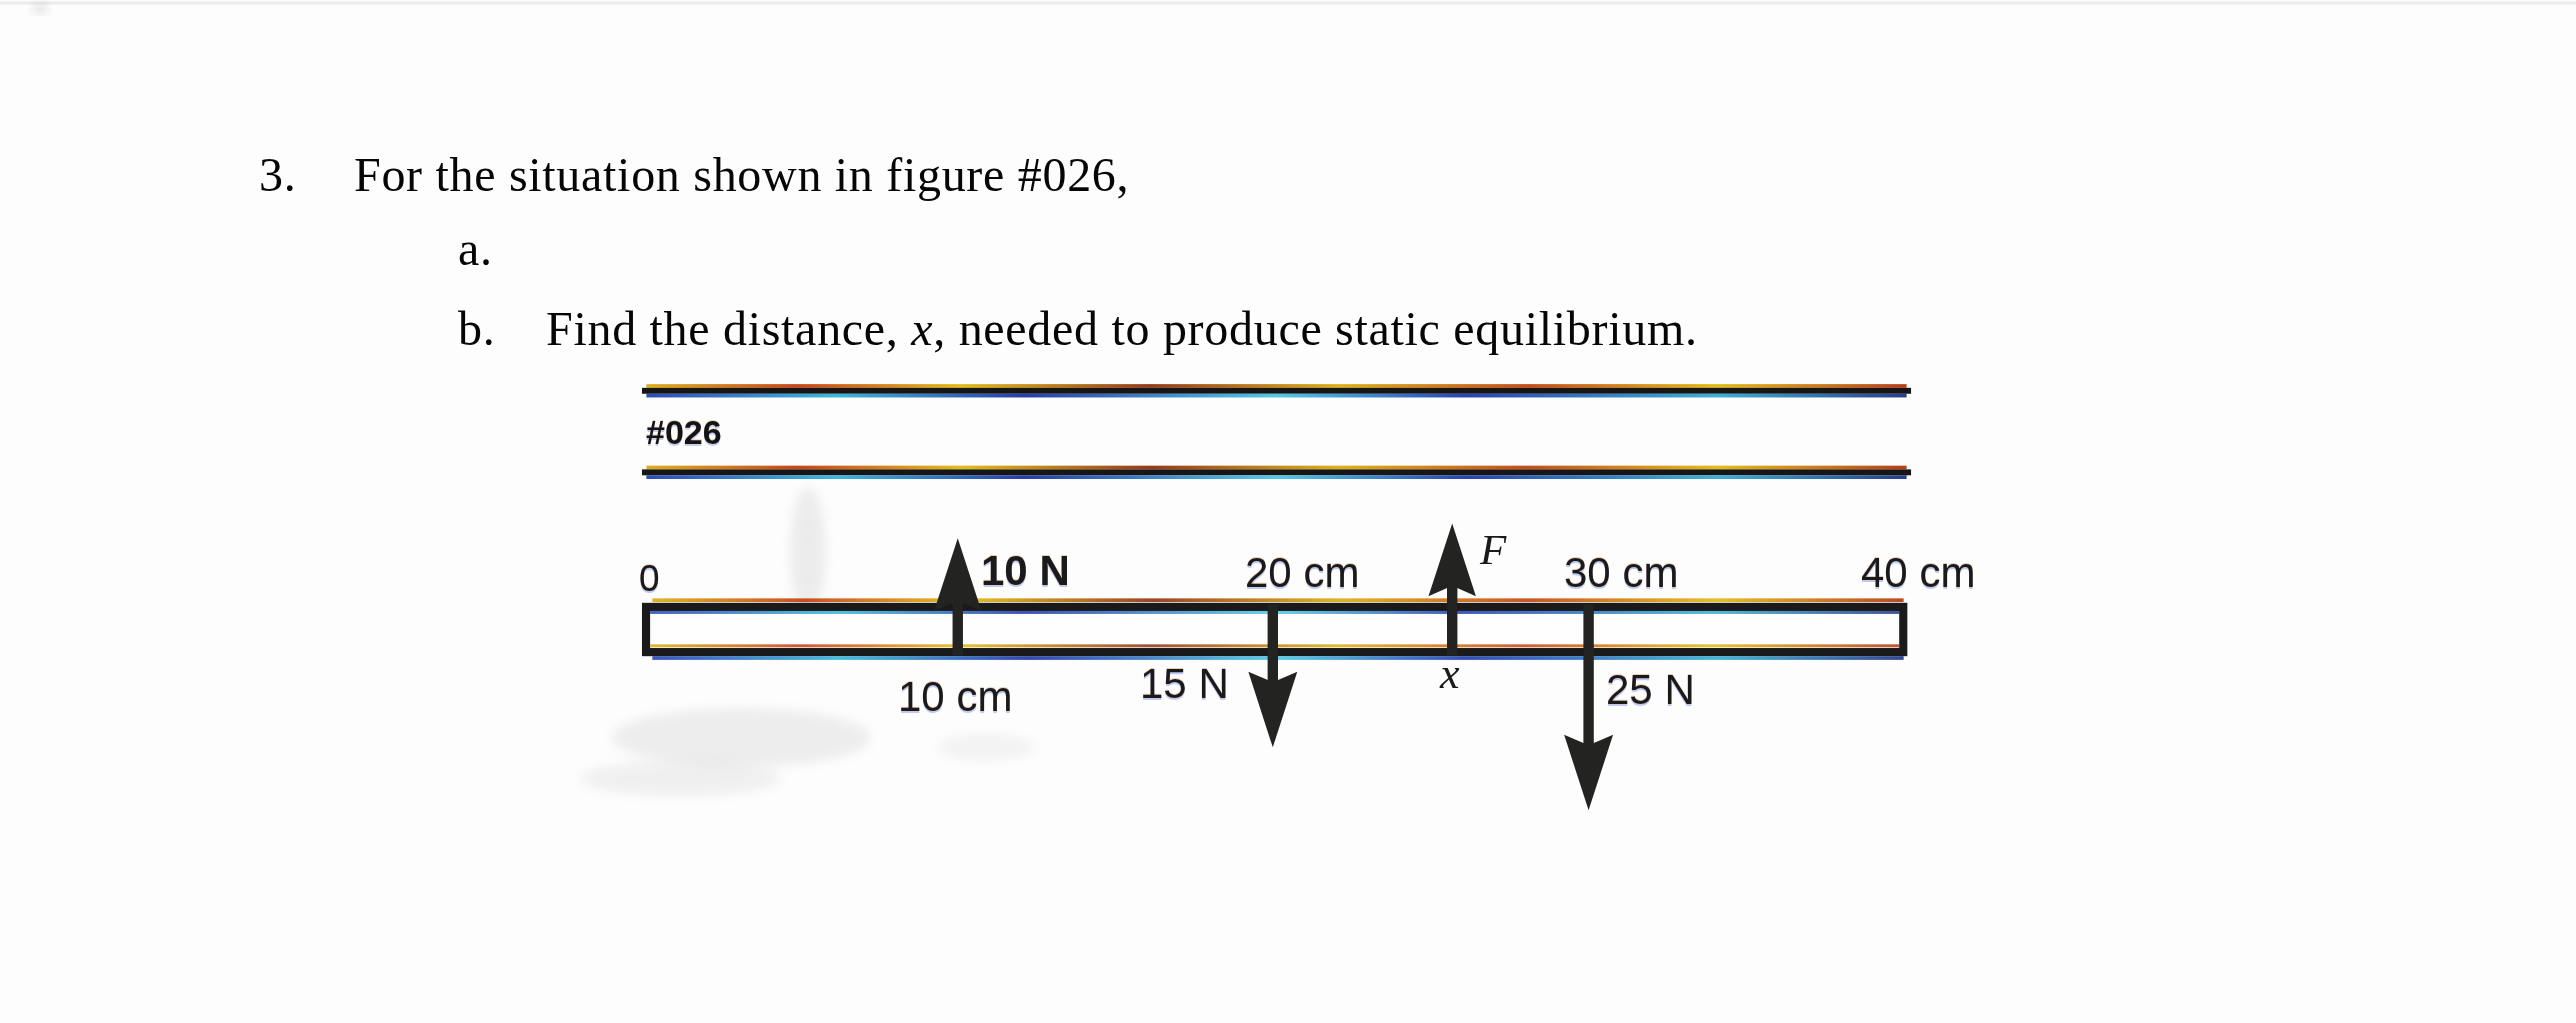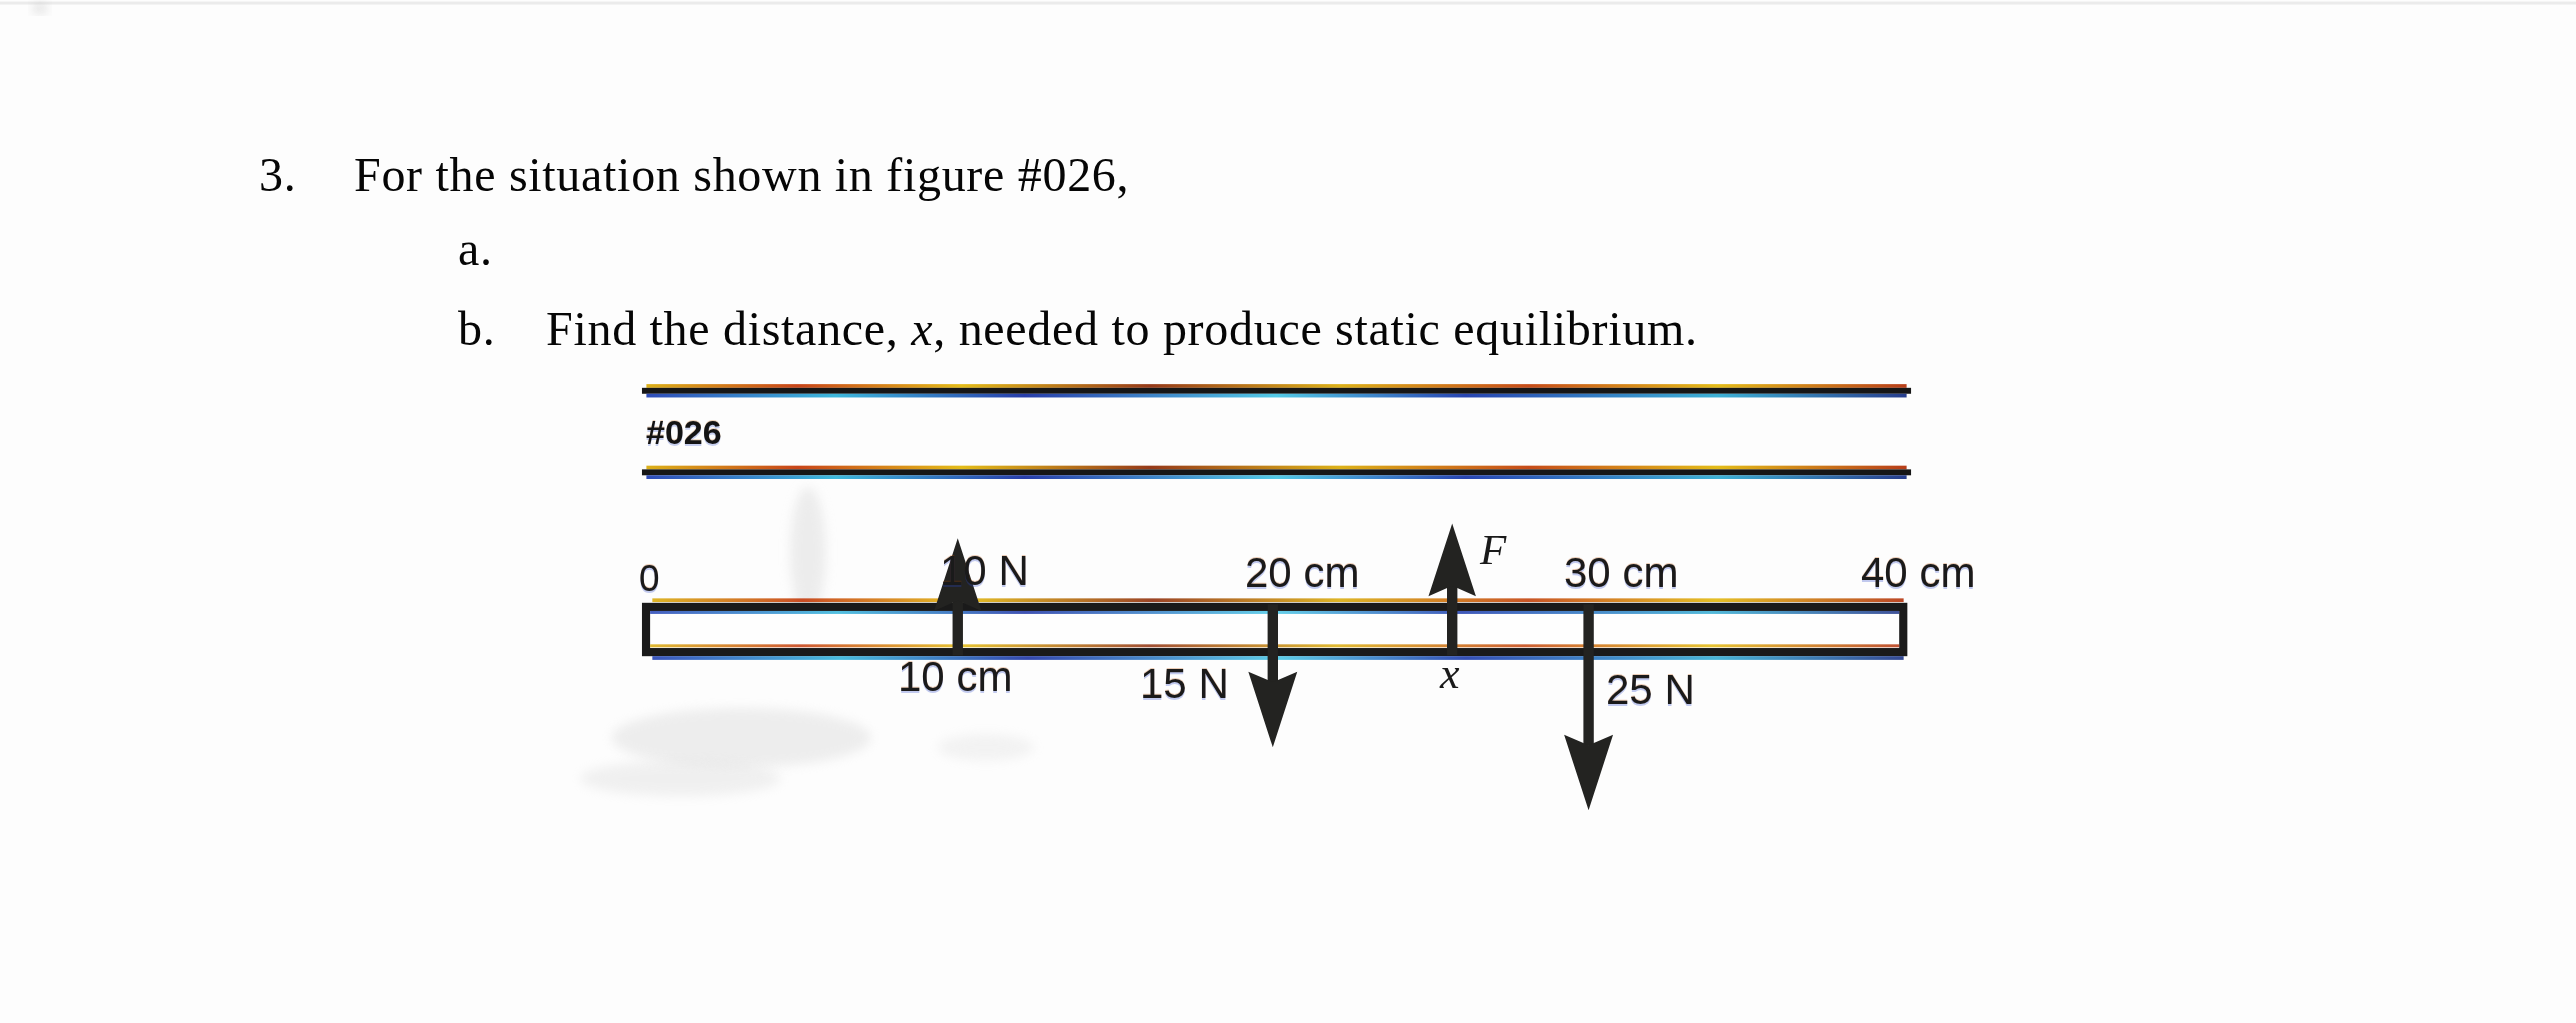--- a/index.html
+++ b/index.html
@@ -114,25 +114,25 @@
   <span class="txt serif prob" style="left:354px; top:151px;">For the situation shown in figure #026,</span>
 
   <span class="txt serif prob" style="left:458px; top:225px;">a.</span>
 
   <span class="txt serif prob" style="left:458px; top:305px;">b.</span>
   <span class="txt serif prob" style="left:546px; top:305px;"><span>Find the distance, </span><span class="ivar">x</span><span>, needed to produce static equilibrium.</span></span>
 
   <span class="txt sans figid" style="left:646px; top:415px;text-align:center;">#026</span>
 
   <span class="txt sans dlbl dlbl-sm" style="left:639px; top:560px;">0</span>
-  <span class="txt sans dlbl" style="left:898px; top:656px;">10 cm</span>
+  <span class="txt sans dlbl" style="left:898px; top:676px;">10 cm</span>
   <span class="txt sans dlbl" style="left:1245px; top:552px;">20 cm</span>
   <span class="txt sans dlbl" style="left:1564px; top:552px;">30 cm</span>
   <span class="txt sans dlbl" style="left:1861px; top:552px;">40 cm</span>
 
-  <span class="txt sans dlbl" style="left:940px; top:550px;">10 N</span>
+  <span class="txt sans dlbl" style="left:981px; top:550px;font-weight:bold;">10 N</span>
   <span class="txt sans dlbl" style="left:1140px; top:663px;">15 N</span>
   <span class="txt fvar" style="left:1480px; top:528px;">F</span>
   <span class="txt xvar" style="left:1440px; top:652px;">x</span>
   <span class="txt sans dlbl" style="left:1606px; top:669px;">25 N</span>
 
 </div>
 
 
 </body></html>

